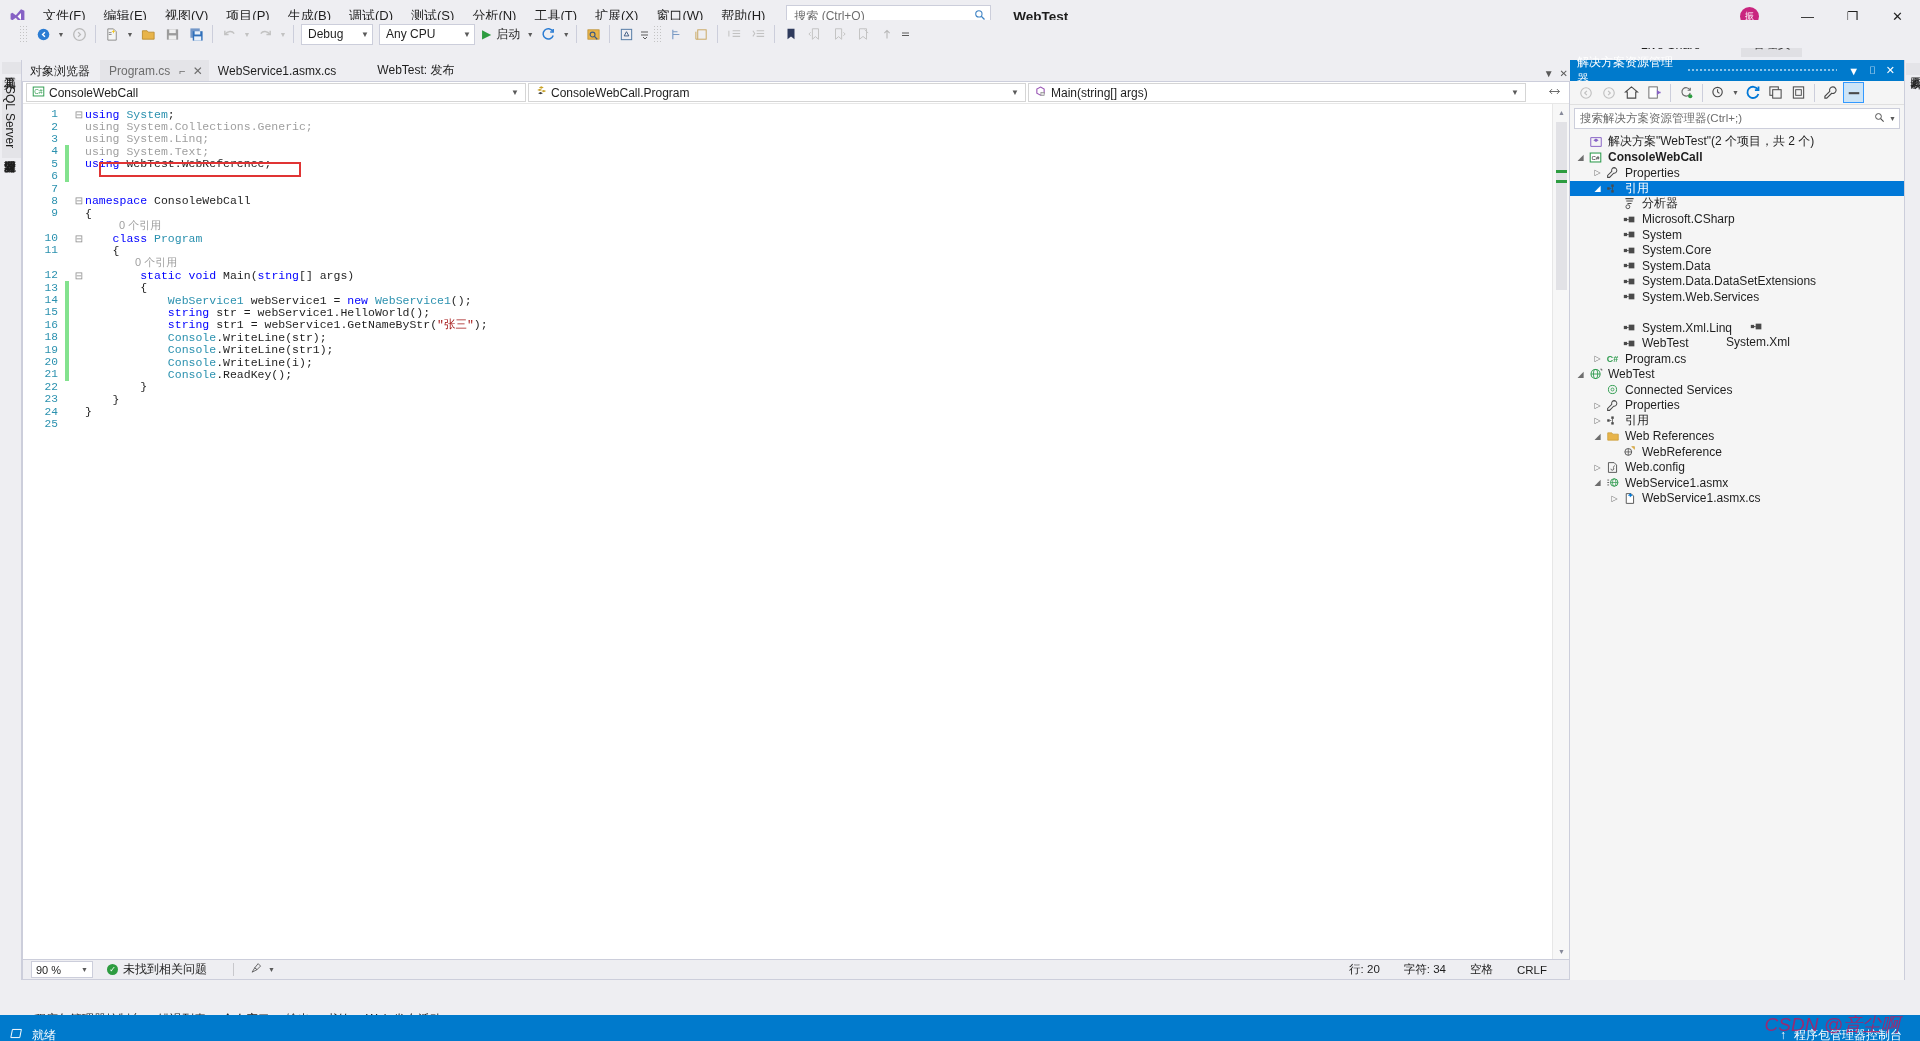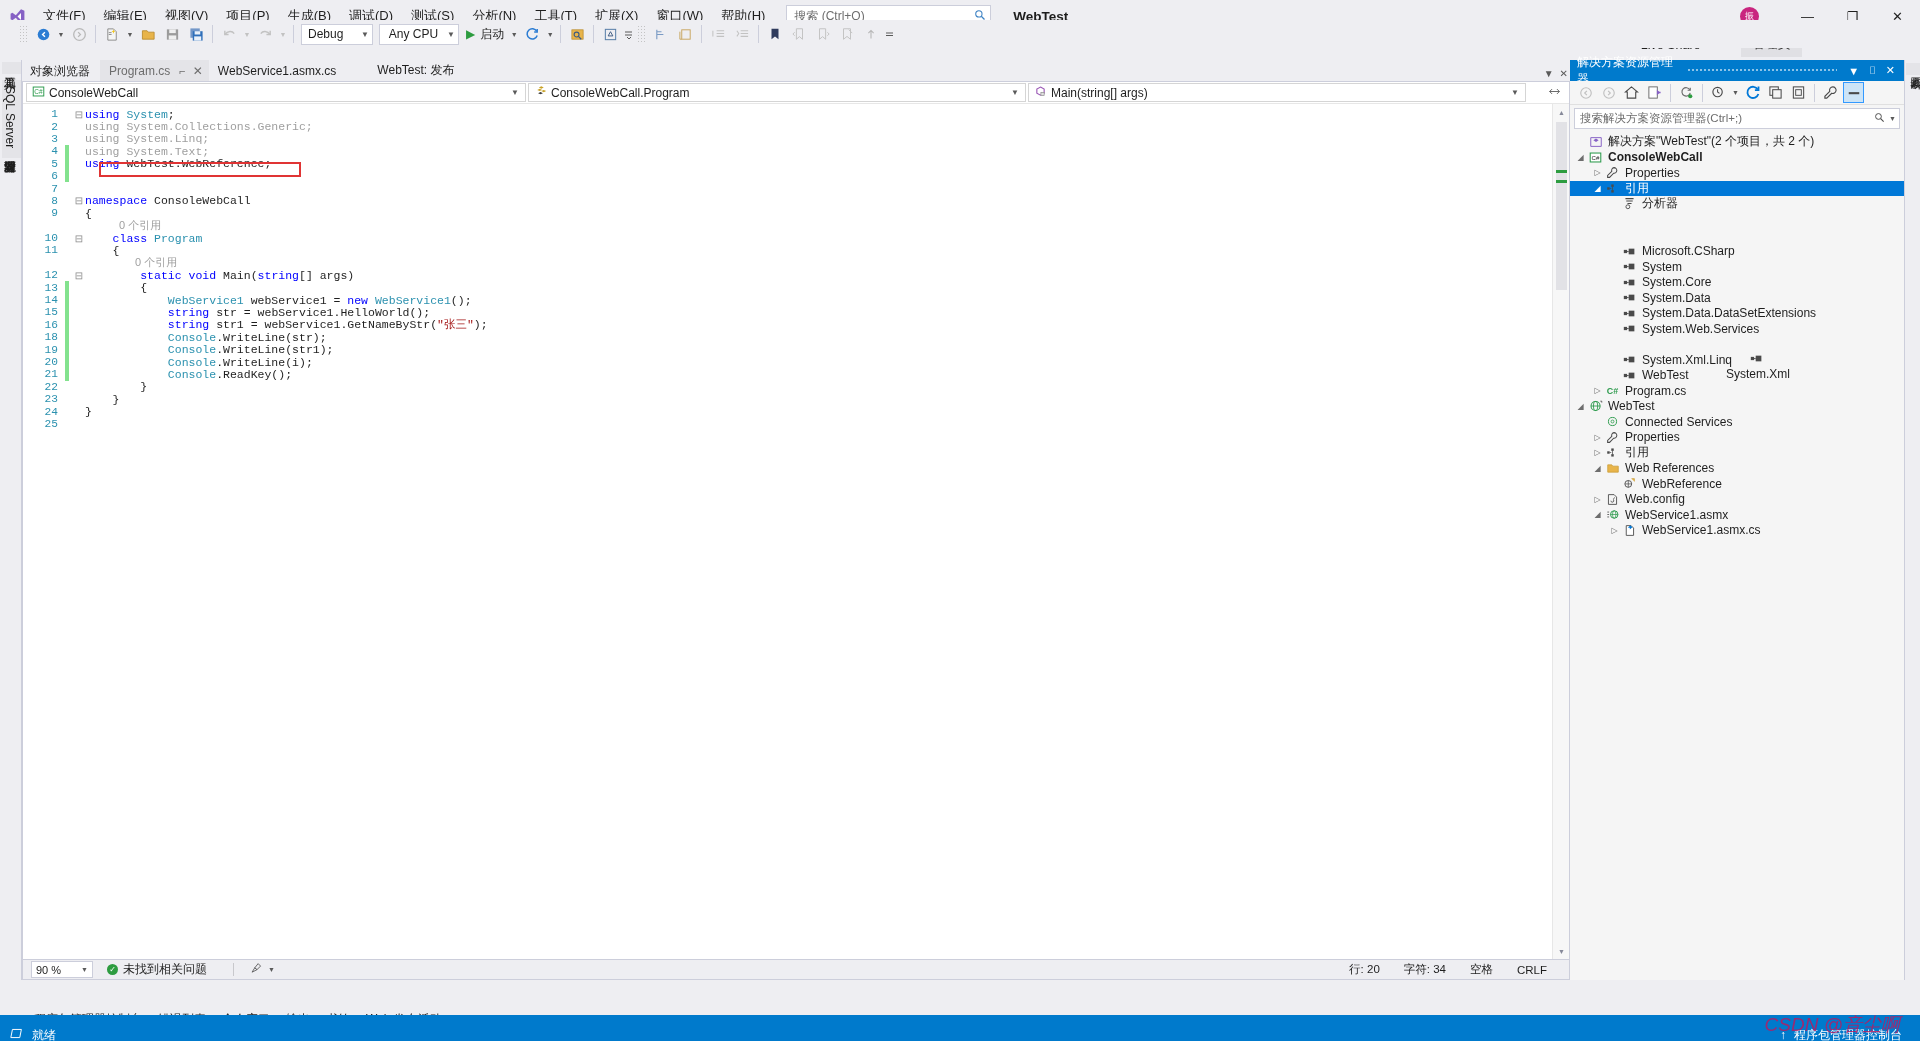--- a/index.html
+++ b/index.html
@@ -347,21 +347,21 @@
           <path d="M13 8c-3-4-8-4-10-1" fill="none" stroke="#c2c2c2" stroke-width="1.5"></path>
           <path d="M13 4v4H9" fill="none" stroke="#c2c2c2" stroke-width="1.5"></path>
         </svg>
     </div>
     <div class="tb-ico" style="width:10px;font-size:7px;color:#c2c2c2;">▼</div>
     <div class="tb-sep"></div>
     <div class="tb-drop" style="width:60px;">
       <span class="cap">Debug</span>
       <span class="arr">▼</span>
     </div>
-    <div class="tb-drop" style="width:80px;text-align:center;">
+    <div class="tb-drop" style="width:96px;">
       <span class="cap">Any CPU</span>
       <span class="arr">▼</span>
     </div>
     <div class="tb-start">
       <span class="tri">▶</span>
       <span>启动</span>
     </div>
     <div class="tb-ico" style="width:10px;font-size:7px;">▼</div>
     <div class="tb-ico">
       <svg width="15" height="15" viewBox="0 0 16 16">
@@ -730,21 +730,21 @@
         <div class="node" style="padding-left:38px;">
           <span class="tw"></span>
           <span class="ni">
             <svg width="13" height="13" viewBox="0 0 16 16">
               <path d="M3 2h10M4 5h8M5.5 8h5" stroke="#4a4a4a" stroke-width="1.3"></path>
               <circle cx="6" cy="12" r="2.4" fill="none" stroke="#4a4a4a" stroke-width="1.1"></circle>
             </svg>
           </span>
           <span class="nl">分析器</span>
         </div>
-        <div class="node" style="padding-left:38px;margin-top:32px;">
+        <div class="node" style="padding-left:38px;">
           <span class="tw"></span>
           <span class="ni">
             <svg width="13" height="13" viewBox="0 0 16 16">
               <rect x="1" y="6" width="4" height="4" fill="#4a4a4a"></rect>
               <rect x="7" y="4.5" width="7" height="7" fill="#4a4a4a"></rect>
               <rect x="5" y="7.5" width="2" height="1.2" fill="#4a4a4a"></rect>
             </svg>
           </span>
           <span class="nl">Microsoft.CSharp</span>
         </div>

